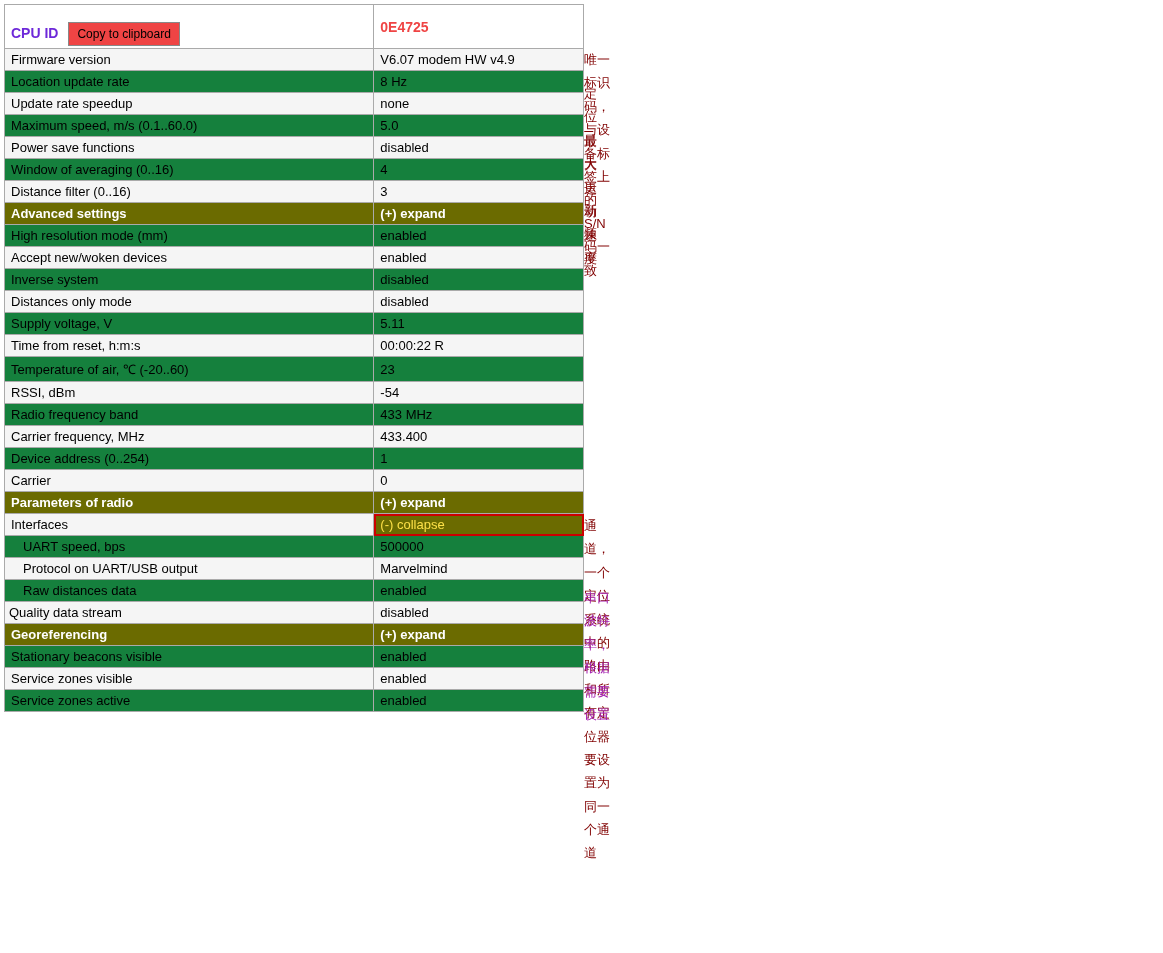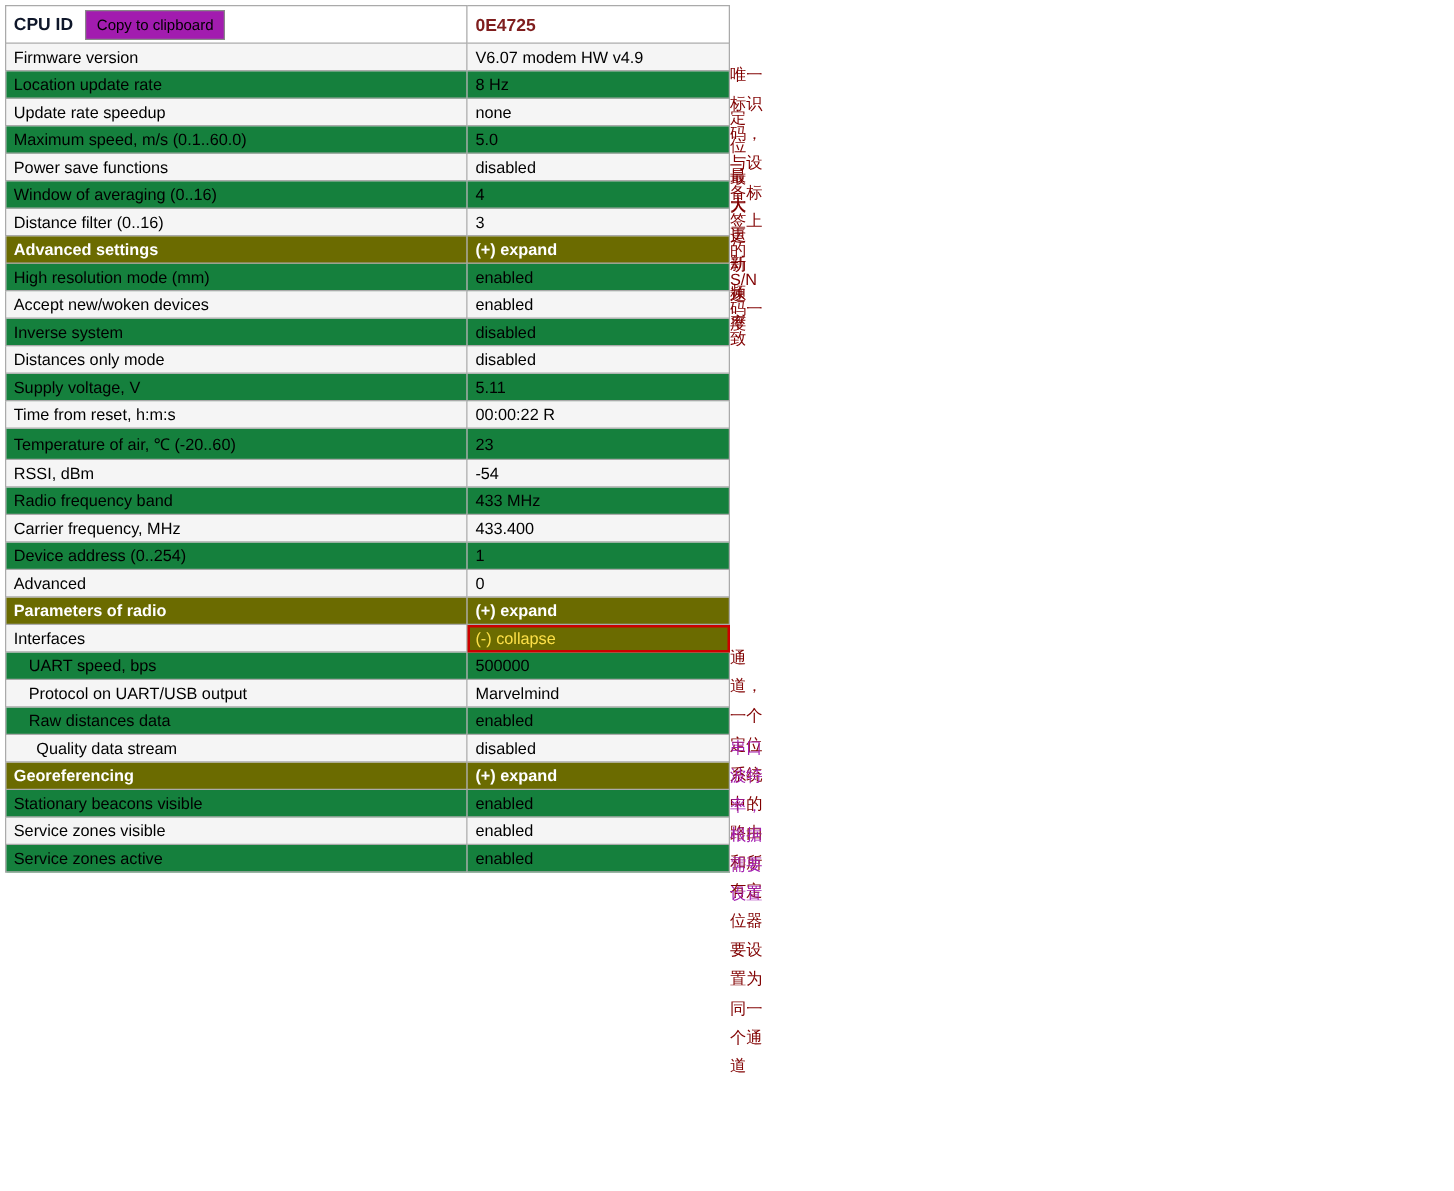--- a/index.html
+++ b/index.html
@@ -60,34 +60,35 @@
     
     .top-header-row td {
       background: #fff;
       padding: 0;
     }
     .cpu-id-label {
       display: inline-block;
       padding: 6px 6px;
       font-weight: bold;
       font-size: 14px;
-      color: #0f172a;
+      color: #6d28d9;
+      margin-top: 14px;
     }
     .copy-btn {
       display: inline-block;
       padding: 4px 8px;
       border: 1px solid #888;
-      background: #a21caf;
+      background: #ef4444;
       cursor: pointer;
       font-size: 12px;
       margin: 2px 4px;
     }
     .cpu-value {
       font-weight: bold;
-      color: #7f1d1d;
+      color: #ef4444;
       font-size: 14px;
       padding: 6px 6px;
     }
     .expand-cell {
       background: #6b6b00 !important;
       color: #fff;
     }
     .collapse-cell {
       background: #6b6b00 !important;
       color: #fde047;
@@ -178,21 +179,21 @@
           </tr>
           <tr class="row-normal">
             <td class="label-cell">Carrier frequency, MHz</td>
             <td class="value-cell">433.400</td>
           </tr>
           <tr class="row-normal alt">
             <td class="label-cell">Device address (0..254)</td>
             <td class="value-cell">1</td>
           </tr>
           <tr class="row-normal">
-            <td class="label-cell">Advanced</td>
+            <td class="label-cell">Carrier</td>
             <td class="value-cell">0</td>
           </tr>
           <tr class="row-expand">
             <td class="label-cell">Parameters of radio</td>
             <td class="value-cell expand-cell" style="cursor: pointer;">(+) expand</td>
           </tr>
           <tr class="row-normal">
             <td class="label-cell">Interfaces</td>
             <td class="value-cell collapse-cell" style="cursor: pointer;">(-) collapse</td>
           </tr>
@@ -202,21 +203,21 @@
           </tr>
           <tr class="row-normal indented">
             <td class="label-cell" style="padding-left: 18px;">Protocol on UART/USB output</td>
             <td class="value-cell">Marvelmind</td>
           </tr>
           <tr class="row-normal alt indented">
             <td class="label-cell" style="padding-left: 18px;">Raw distances data</td>
             <td class="value-cell">enabled</td>
           </tr>
           <tr class="row-normal indented">
-            <td class="label-cell" style="padding-left: 24px;">Quality data stream</td>
+            <td class="label-cell" style="padding-left: 4px;">Quality data stream</td>
             <td class="value-cell">disabled</td>
           </tr>
           <tr class="row-expand">
             <td class="label-cell">Georeferencing</td>
             <td class="value-cell expand-cell" style="cursor: pointer;">(+) expand</td>
           </tr>
           <tr class="row-normal alt">
             <td class="label-cell">Stationary beacons visible</td>
             <td class="value-cell">enabled</td>
           </tr>

